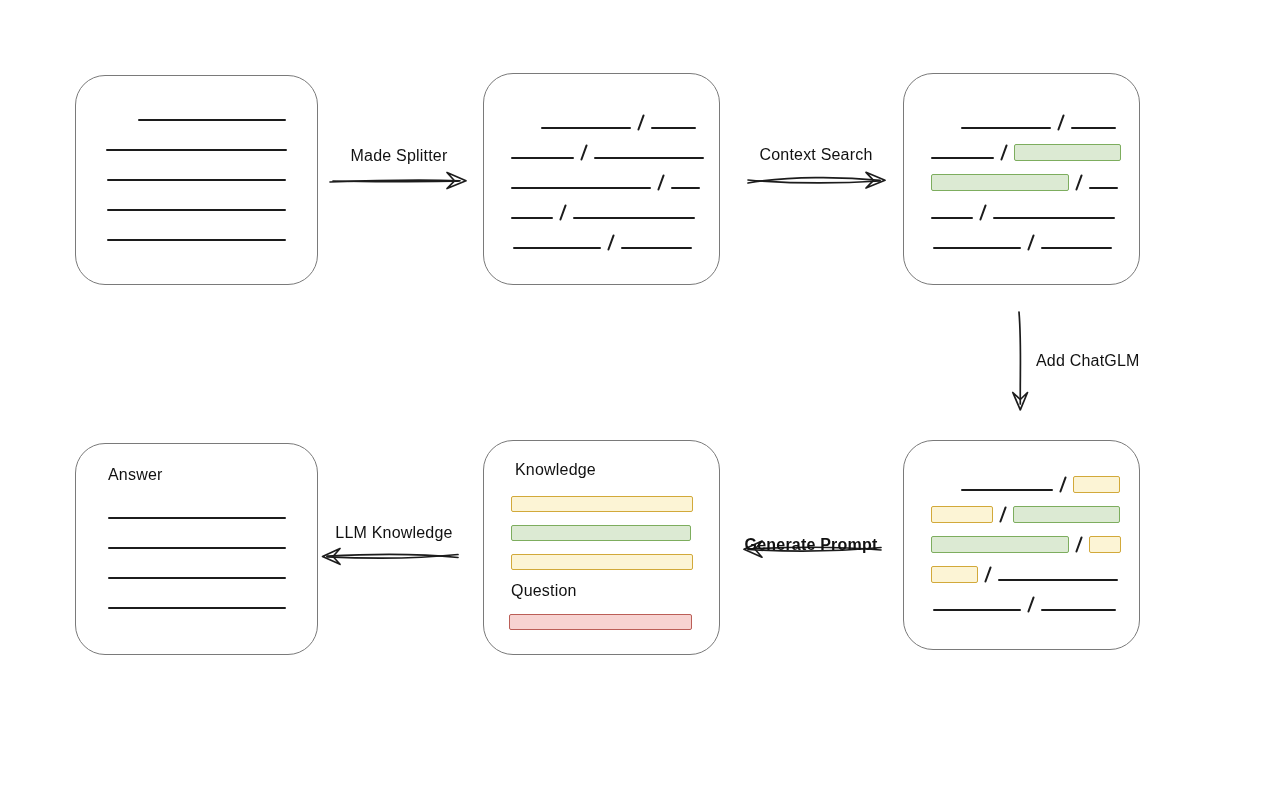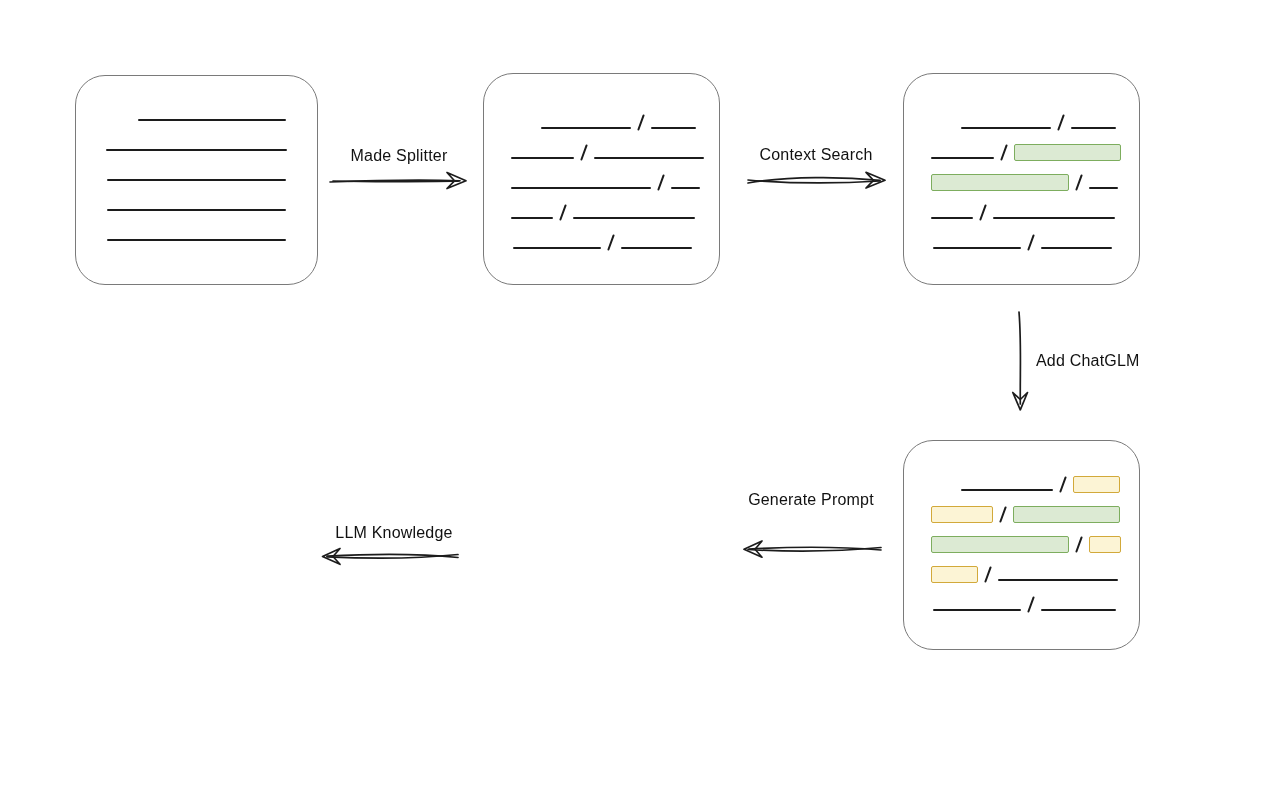--- a/index.html
+++ b/index.html
@@ -210,21 +210,50 @@
           <div class="seg-line" style="width: 120px;"></div>
         </div>
         <div class="seg-row" style="padding-left: 29px;">
           <div class="seg-line" style="width: 88px;"></div>
           <div class="seg-slash"></div>
           <div class="seg-line" style="width: 75px;"></div>
         </div>
       </div>
   </div>
 
-
+  <div class="node" style="left:483px;top:440px;width:237px;height:215px;">
+    <div class="node-label" style="left:31px;top:20px;">Knowledge</div>
+    <div style="position:absolute;left:27px;top:55px;">
+        <div class="bar seg-yellow" style="width: 182px;"></div>
+        <div class="bar seg-green" style="width: 180px;"></div>
+        <div class="bar seg-yellow" style="width: 182px;"></div>
+      </div>
+    <div class="node-label" style="left:27px;top:141px;">Question</div>
+    <div style="position:absolute;left:25px;top:173px;">
+        <div class="bar seg-red" style="width: 183px;"></div>
+      </div>
+  </div>
+
+  <div class="node" style="left:75px;top:443px;width:243px;height:212px;">
+    <div class="node-label" style="left:32px;top:22px;">Answer</div>
+    <div class="rows" style="padding-top:47px;">
+        <div class="seg-row" style="padding-left: 32px;">
+          <div class="seg-line" style="width: 178px;"></div>
+        </div>
+        <div class="seg-row" style="padding-left: 32px;">
+          <div class="seg-line" style="width: 178px;"></div>
+        </div>
+        <div class="seg-row" style="padding-left: 32px;">
+          <div class="seg-line" style="width: 178px;"></div>
+        </div>
+        <div class="seg-row" style="padding-left: 32px;">
+          <div class="seg-line" style="width: 178px;"></div>
+        </div>
+      </div>
+  </div>
 
   <svg class="arrows" viewBox="0 0 1262 792">
     <g>
       <path d="M330,182 C372,180.5 418,179.5 460,180.8"></path>
       <path d="M333,181 C380,182.3 426,181.6 458,181.2"></path>
       <path d="M447,172.5 L466,180.8 L447,188.5 L454.5,180.8 Z"></path>
     </g>
     <g>
       <path d="M748,183 C790,176 842,176.5 880,180.3"></path>
       <path d="M748,180 C795,184 848,183 880,181"></path>
@@ -242,17 +271,17 @@
     <g>
       <path d="M458,554.5 C420,558.5 372,559 327,556.8"></path>
       <path d="M458,557.5 C418,553.5 372,553.8 327,556.2"></path>
       <path d="M340,548.5 L322.5,556.5 L340,564.3 L333,556.5 Z"></path>
     </g>
   </svg>
 
   <div class="flow-label" style="left:333px;top:147px;width:132px;">Made Splitter</div>
   <div class="flow-label" style="left:746px;top:146px;width:140px;">Context Search</div>
   <div class="flow-label" style="left:1036px;top:352px;text-align:left;">Add ChatGLM</div>
-  <div class="flow-label" style="left:736px;top:491px;width:150px;">Generate Prompt</div>
+  <div class="flow-label" style="left:736px;top:536px;width:150px;font-weight:bold;">Generate Prompt</div>
   <div class="flow-label" style="left:328px;top:524px;width:132px;">LLM Knowledge</div>
 
 
 </div>
 
 </body></html>

